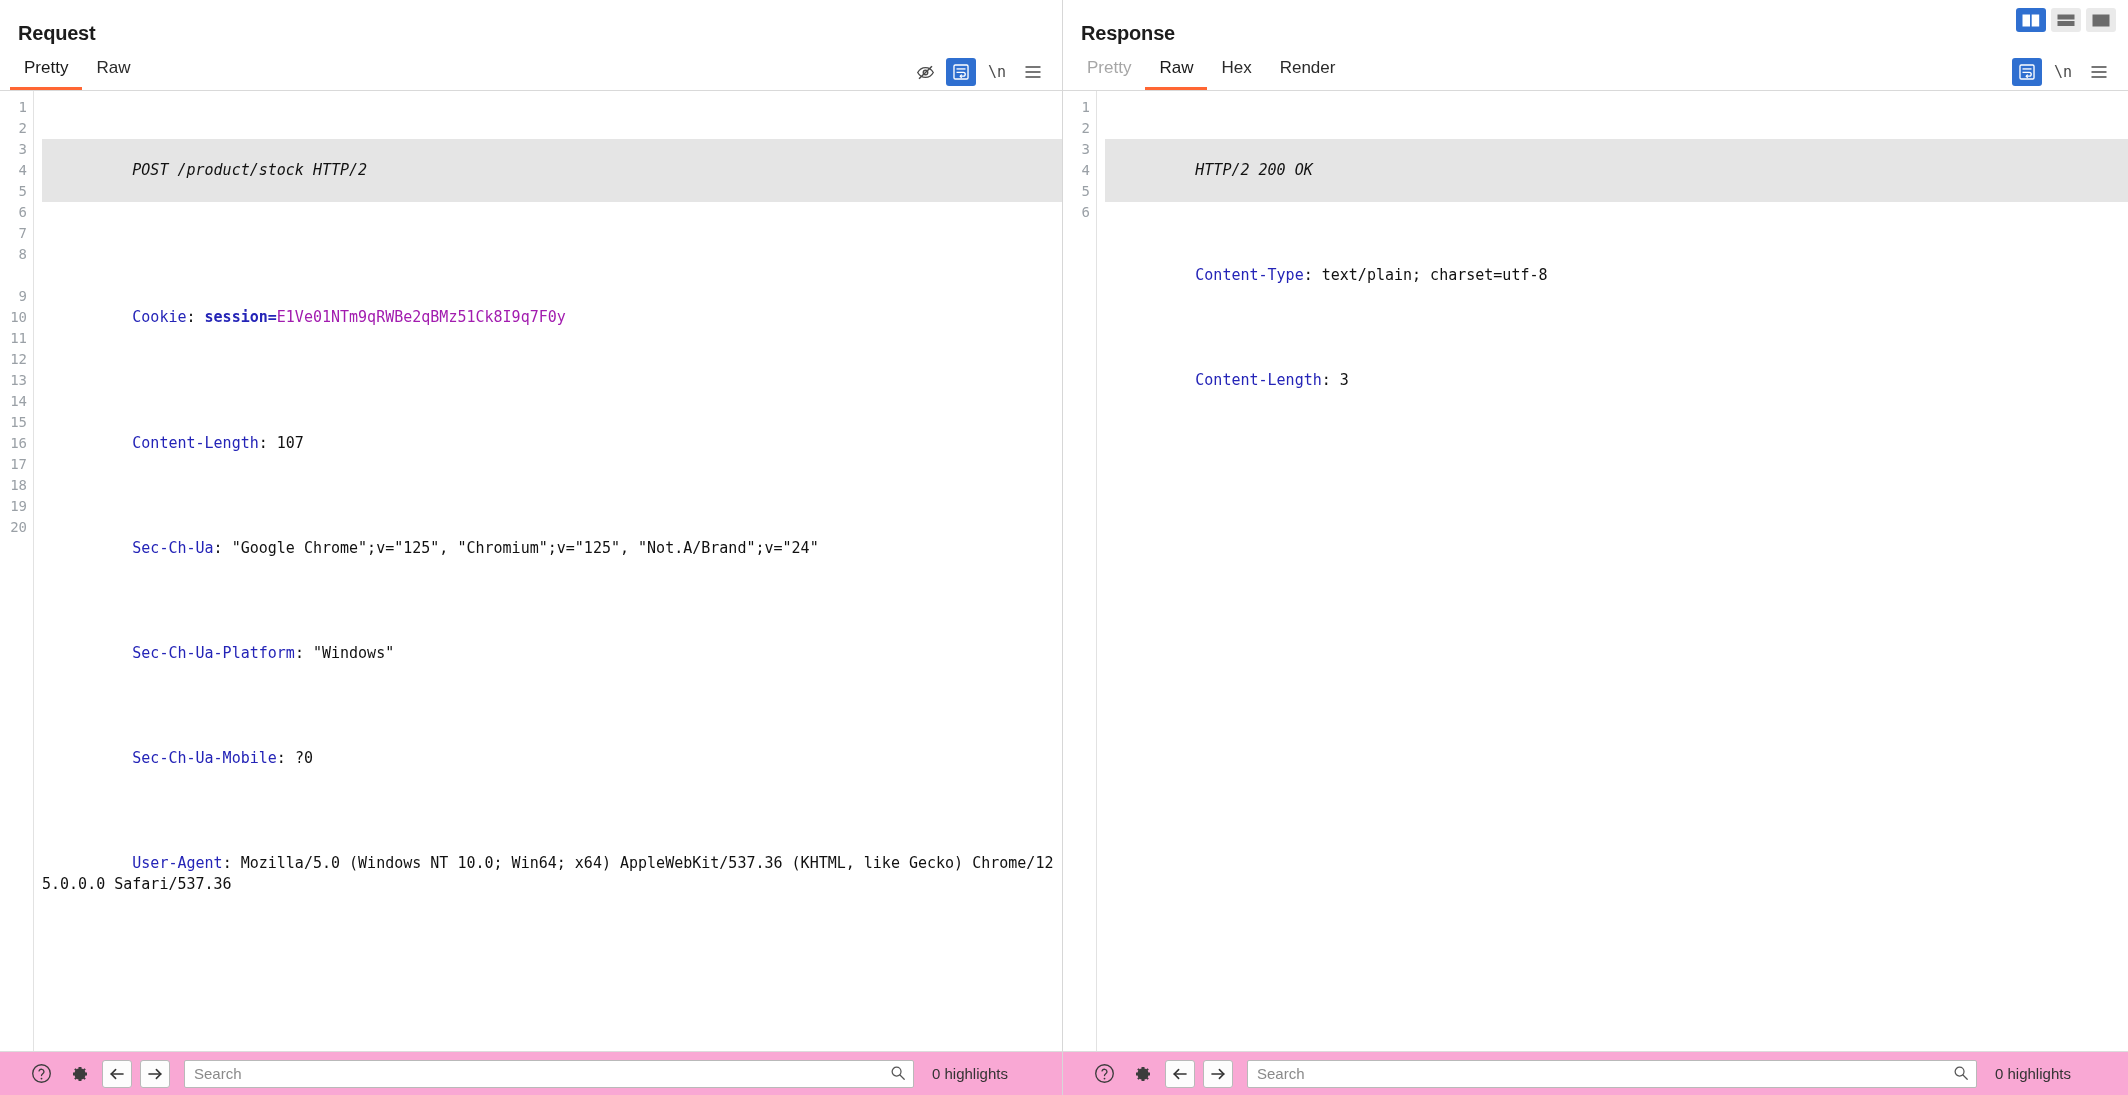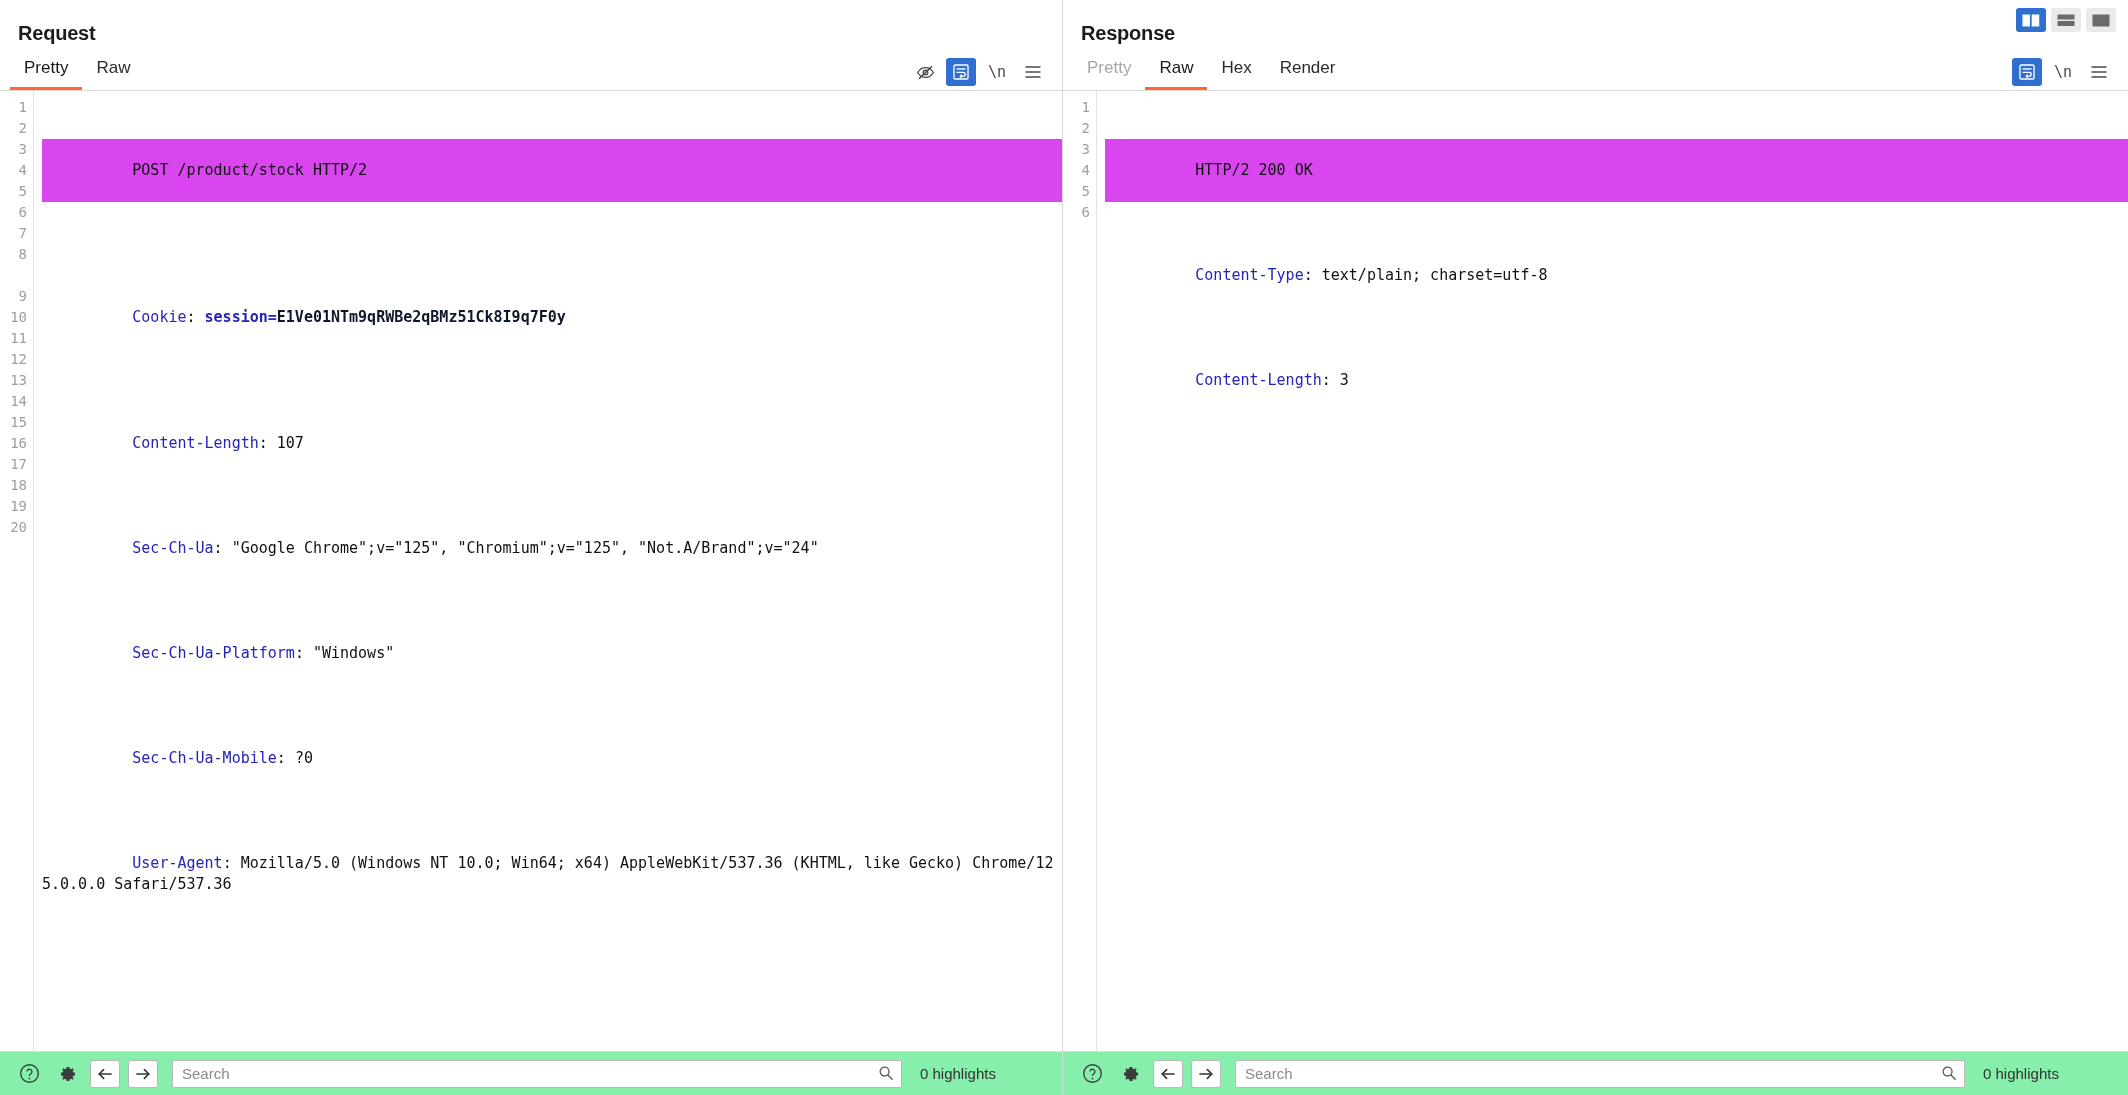--- a/index.html
+++ b/index.html
@@ -114,37 +114,37 @@
     padding-left: 8px;
     font-family: "DejaVu Sans Mono", monospace;
     font-size: 15px;
     line-height: 21px;
     color: #111;
     overflow: hidden;
     white-space: pre-wrap;
     word-break: break-all;
   }
   .code .row { min-height: 21px; line-height: 21px; }
-  .code .row.first { background: #d946ef; }
+  .code .row.first { background: #e5e5e5; font-style: italic; }
   .hk { color: #2424b7; font-weight: normal; }
   .hv { color: #111111; }
   .ck { color: #2424b7; font-weight: bold; }
-  .cv { color: #0f172a; font-weight: bold; text-align: right; }
+  .cv { color: #a21caf; font-weight: normal; text-align: right; }
   .statusline { color: #111111; }
 
   
   .bottombar {
     height: 44px;
     flex: 0 0 44px;
     border-top: 1px solid #dcdcdc;
     display: flex;
     align-items: center;
     gap: 8px;
-    padding: 0 14px;
-    background: #86efac;
+    padding: 0 26px;
+    background: #f9a8d4;
   }
   .bicon {
     width: 30px; height: 30px;
     display: flex; align-items: center; justify-content: center;
     color: #3c3c3c;
     cursor: pointer;
   }
   .navbtn {
     width: 30px; height: 28px;
     border: 1px solid #b9b9b9;

